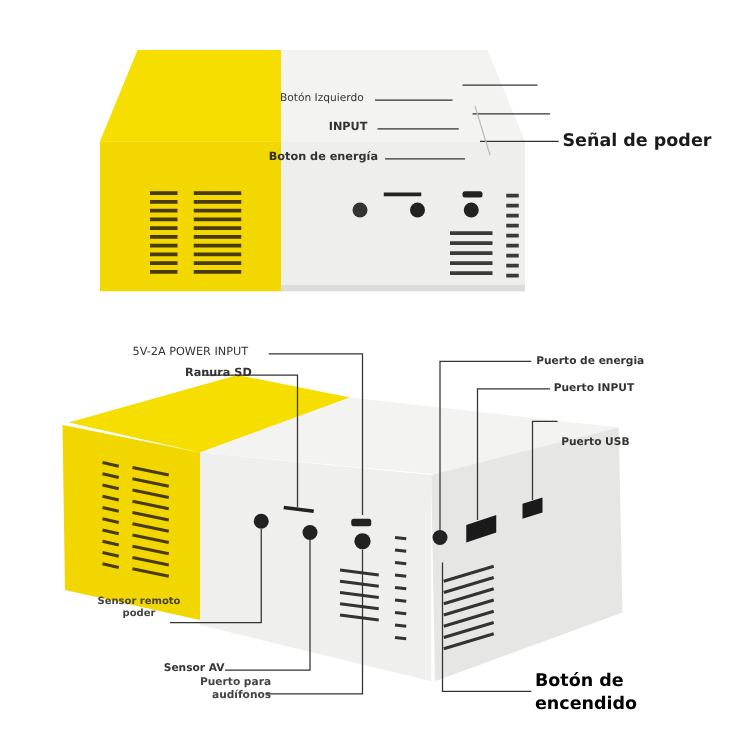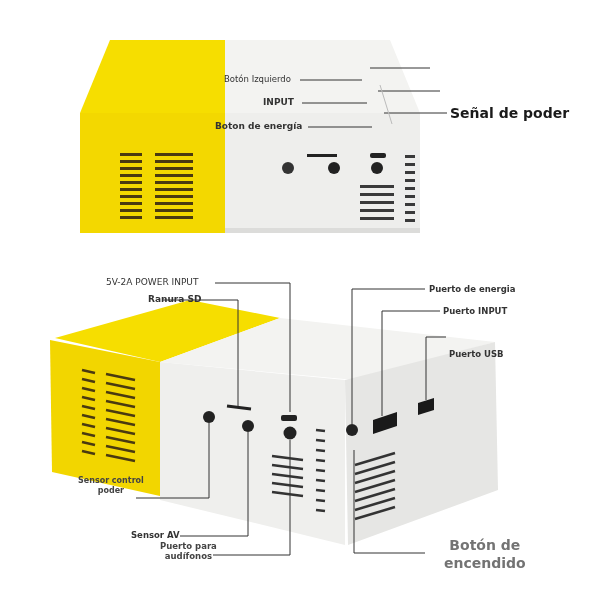--- a/index.html
+++ b/index.html
@@ -185,25 +185,25 @@
     </g>
   </svg>
 
   <span class="lbl md" style="left:106px;top:17px;font-weight:normal;color:#333;">5V-2A POWER INPUT</span>
   <span class="lbl md" style="left:108px;top:34px;margin-left:40px;">Ranura SD</span>
   <span class="lbl sm" style="left:429px;top:24px;">Puerto de energia</span>
   <span class="lbl sm" style="left:443px;top:46px;">Puerto INPUT</span>
   <span class="lbl sm" style="left:449px;top:62px;margin-top:27px;">Puerto USB</span>
 
   <div class="abs" style="left:78px;top:216px;text-align:center;font-size:8px;color:#444;font-weight:bold;line-height:10px;">
-    <div>Sensor control</div>
+    <div>Sensor remoto</div>
     <div>poder</div>
   </div>
   <span class="lbl sm" style="left:131px;top:270px;">Sensor AV</span>
-  <div class="abs" style="left:160px;top:281px;text-align:center;font-size:8.5px;color:#444;font-weight:bold;line-height:10px;">
+  <div class="abs" style="left:160px;top:281px;text-align:right;font-size:8.5px;color:#444;font-weight:bold;line-height:10px;">
     <div>Puerto para</div>
     <div>audífonos</div>
   </div>
-  <div class="abs" style="left:428px;top:276px;text-align:center;font-size:14px;color:#737373;font-weight:bold;line-height:18px;margin-left:16px;">
+  <div class="abs" style="left:428px;top:276px;font-size:14px;color:#000000;font-weight:bold;line-height:18px;">
     <div>Botón de</div>
     <div>encendido</div>
   </div>
 </div>
 
 </body></html>

